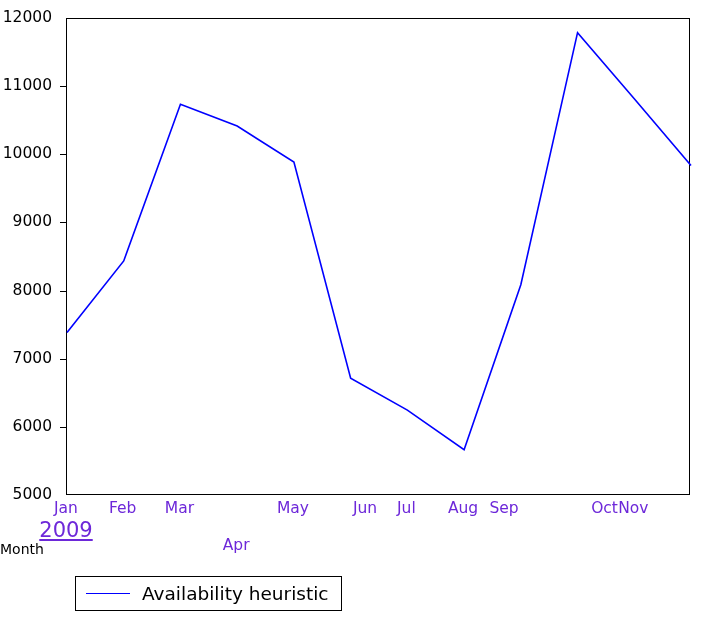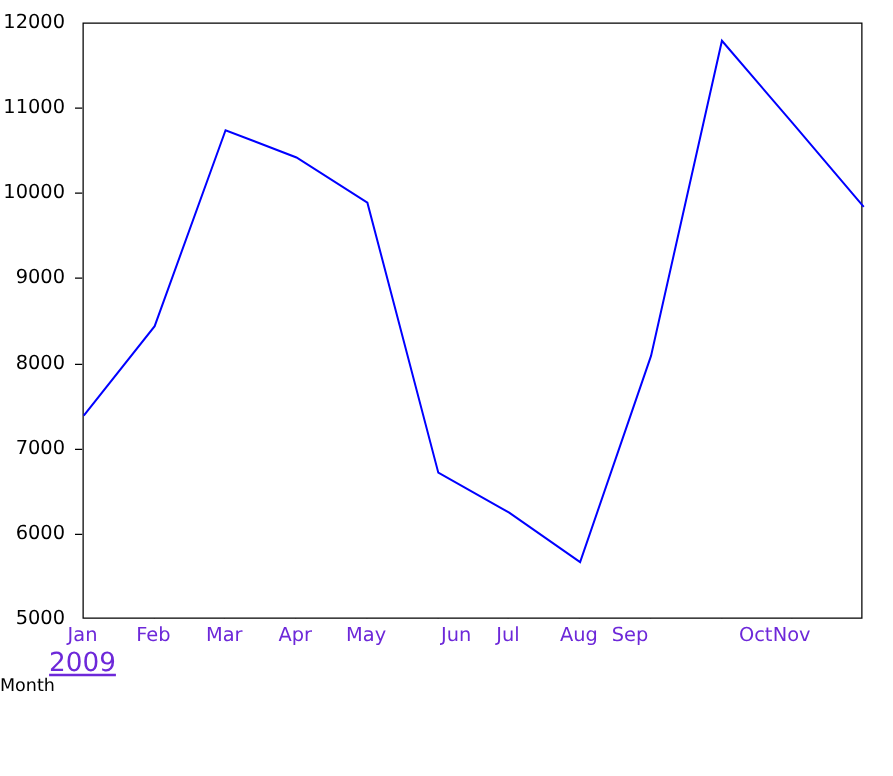--- a/index.html
+++ b/index.html
@@ -173,27 +173,33 @@
   <div id="plot-area">
     <svg id="data-svg" viewBox="0 0 624 477" preserveAspectRatio="none">
       <polyline id="series-polyline" fill="none" stroke="#0000ff" stroke-width="1.6" points="0.00,313.46 56.73,241.91 113.45,85.18 170.18,106.98 226.91,143.10 283.64,359.11 340.36,391.14 397.09,430.66 453.82,265.76 510.55,13.63 567.27,79.73 624.00,146.51"></polyline>
     </svg>
   </div>
 
   <div id="xtick-labels">
       <div class="xtick-label" style="left: 66px;"><span>Jan</span><span class="xtick-sub">2009</span></div>
       <div class="xtick-label" style="left: 122.727px;"><span>Feb</span></div>
       <div class="xtick-label" style="left: 179.455px;"><span>Mar</span></div>
-      <div class="xtick-label" style="left: 236.182px;"><span>Apr</span></div>
+      <div class="xtick-label" style="left: 236.182px; margin-top: 37px;"><span>Apr</span></div>
       <div class="xtick-label" style="left: 292.909px;"><span>May</span></div>
       <div class="xtick-label" style="left: 365px;"><span>Jun</span></div>
       <div class="xtick-label" style="left: 406.364px;"><span>Jul</span></div>
       <div class="xtick-label" style="left: 463.091px;"><span>Aug</span></div>
       <div class="xtick-label" style="left: 504px;"><span>Sep</span></div>
       <div class="xtick-label" style="left: 576.545px; margin-left: 28px;"><span>Oct</span></div>
       <div class="xtick-label" style="left: 633.273px; text-align: right;"><span>Nov</span></div>
       <div class="xtick-label" style="left: 690px; margin-left: 47px;"><span>Dec</span></div>
     </div>
 
   <div id="xlabel">Month</div>
 
+  <div id="legend">
+    <span id="legend-line-wrap">
+      <span id="legend-line" style="border-top-color: rgb(0, 0, 255);"></span>
+    </span>
+    <span id="legend-label">Availability heuristic</span>
+  </div>
 
 </div>
 
 </body></html>

